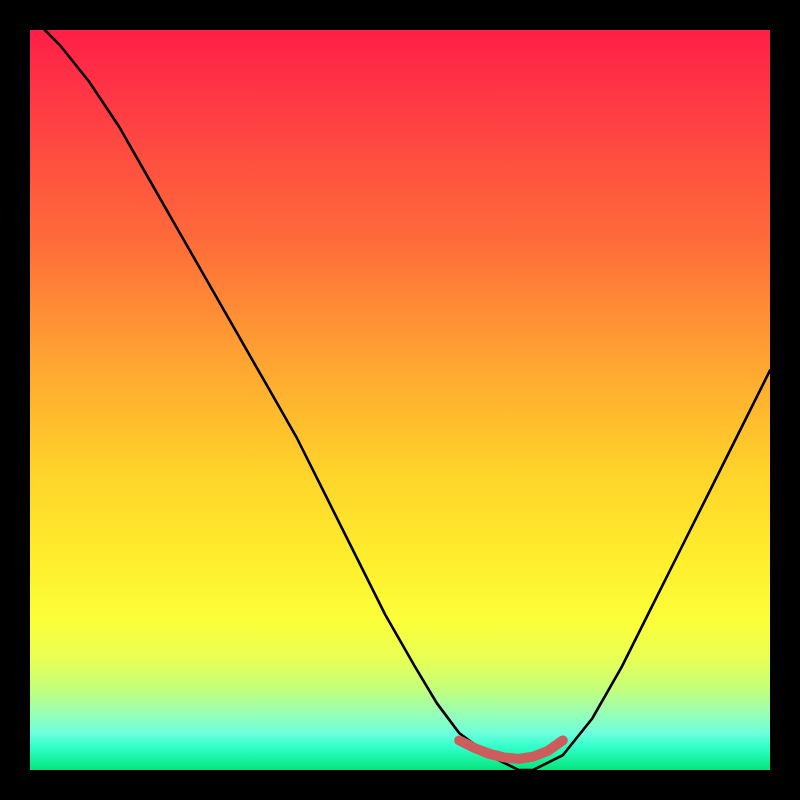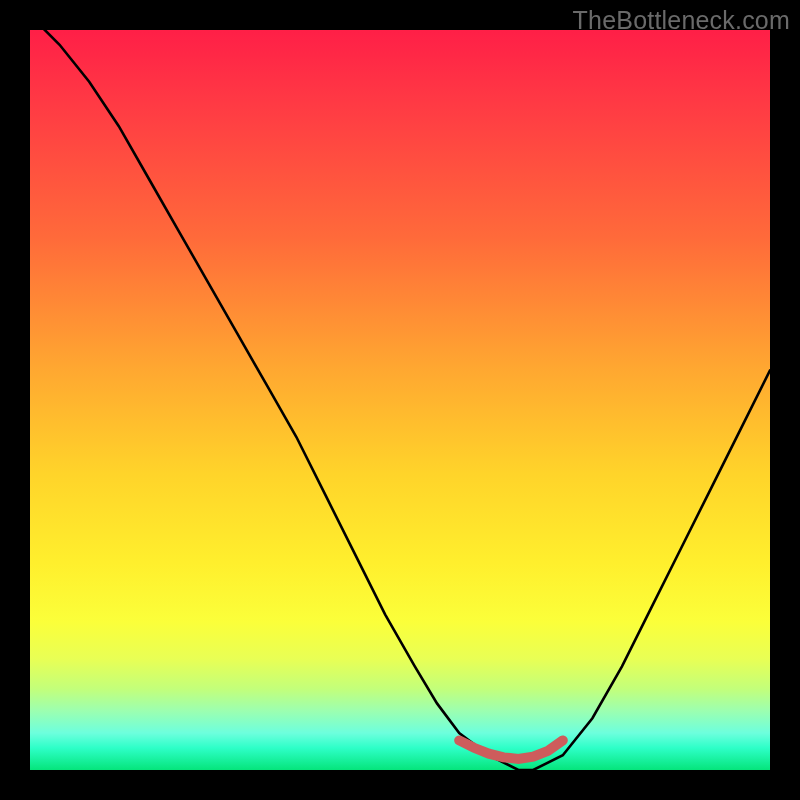--- a/index.html
+++ b/index.html
@@ -60,21 +60,20 @@
     inset: 0;
     width: 100%;
     height: 100%;
   }
 </style>
 </head>
 <body>
 
 <div class="frame">
 
-  <div class="watermark">TheBottleneck.com</div>
 
   <div class="plot-area">
     <div class="gradient"></div>
 
     <svg class="curve" viewBox="0 0 740 740" preserveAspectRatio="none">
       <path fill="none" stroke-width="2.6" stroke-linecap="round" d="M0.0 -14.8 L29.6 14.8 L59.2 51.8 L88.8 96.2 L118.4 148.0 L148.0 199.8 L177.6 251.6 L207.2 303.4 L236.8 355.2 L266.4 407.0 L296.0 466.2 L325.6 525.4 L355.2 584.6 L384.8 636.4 L407.0 673.4 L429.2 703.0 L458.8 725.2 L488.4 740.0 L503.2 740.0 L532.8 725.2 L562.4 688.2 L592.0 636.4 L621.6 577.2 L651.2 518.0 L680.8 458.8 L710.4 399.6 L740.0 340.4" stroke="#000000"></path>
       <path fill="none" stroke-width="10" stroke-linecap="round" d="M429.2 710.4 L444.0 717.8 L458.8 723.7 L473.6 727.4 L488.4 728.9 L503.2 726.7 L518.0 720.8 L532.8 710.4" stroke="#cd5c5c"></path>
     </svg>
   </div>
 

